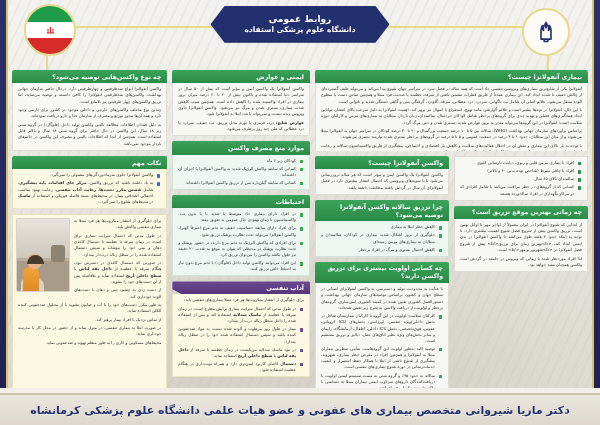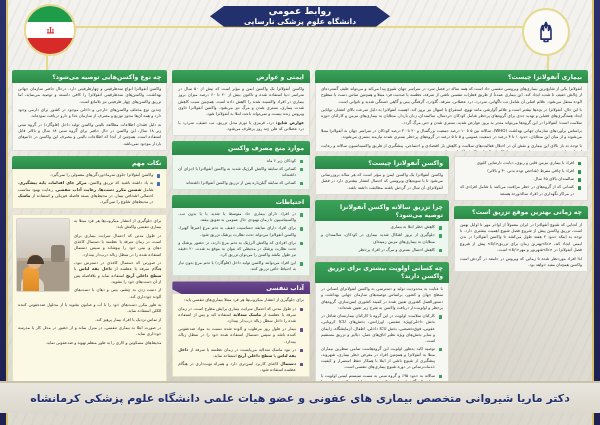--- a/index.html
+++ b/index.html
@@ -46,21 +46,21 @@
     display:flex;flex-direction:column;
   }
   .flag-g{flex:1;background:#1f9c4a;}
   .flag-w{flex:1;background:#fff;display:flex;align-items:center;justify-content:center;}
   .flag-r{flex:1;background:#d62b28;}
   .flag-stem{position:absolute;top:52px;left:46px;width:2px;height:20px;background:#e6d98f;}
 
   .ribbon{
     position:absolute;top:6px;left:50%;transform:translateX(-50%);
     background:#23306e;color:#fff;z-index:4;
-    padding:0 34px;text-align:center;line-height:1.25;
+    padding:8px 34px;text-align:center;line-height:1.25;
     clip-path:polygon(14px 0,calc(100% - 14px) 0,100% 50%,calc(100% - 14px) 100%,14px 100%,0 50%);
     box-shadow:0 1px 2px rgba(0,0,0,.25);
   }
   .ribbon .r1{font-size:9px;font-weight:bold;letter-spacing:.3px;}
   .ribbon .r2{font-size:7.5px;font-weight:bold;}
   .main-title{
     position:absolute;top:42px;left:0;right:0;text-align:center;
     color:#c4181c;font-size:16.5px;font-weight:bold;letter-spacing:.2px;
     text-shadow:0 1px 0 rgba(255,255,255,.7);
   }
@@ -114,21 +114,21 @@
   .ph-wall{position:absolute;inset:0;background:linear-gradient(180deg,#e7e3dc 0%,#cfc8bd 52%,#b9b0a3 100%);}
   .ph-sofa{position:absolute;left:0;right:0;bottom:0;height:42%;background:#a99b8a;border-top:3px solid #bcae9c;}
   .ph-cush{position:absolute;right:8%;bottom:40%;width:26%;height:24%;background:#8e8273;border-radius:3px;}
   .ph-person-head{position:absolute;left:20%;bottom:30%;width:15px;height:15px;border-radius:50%;background:#e8b48c;}
   .ph-person-hair{position:absolute;left:19%;bottom:38%;width:17px;height:9px;border-radius:9px 9px 0 0;background:#4a3b2f;}
   .ph-person-body{position:absolute;left:12%;bottom:0;width:30%;height:33%;background:linear-gradient(180deg,#f2a33c,#e08a22);border-radius:6px 6px 0 0;}
   .ph-blanket{position:absolute;left:8%;bottom:0;width:44%;height:18%;background:#d9d4c6;border-radius:5px 8px 0 0;}
 
   
   .footer{
-    position:absolute;left:0;right:0;bottom:12px;height:30px;
+    position:absolute;left:0;right:0;bottom:0;height:30px;
     background:linear-gradient(180deg,#e9e6de,#dcd8cd);
     border-top:2px solid #c9c3ae;
     display:flex;align-items:center;justify-content:center;
   }
   .footer-text{
     color:#23306e;font-size:11px;font-weight:bold;text-shadow:0 1px 0 rgba(255,255,255,.6);
   }
   .footer-band{position:absolute;left:0;right:0;bottom:30px;height:6px;background:#f1efe8;border-bottom:1px solid #cfc9b6;}
 </style>
 </head>
@@ -168,21 +168,21 @@
             <rect x="4" y="16" width="16" height="2.4" rx="1.2"></rect>
           </g>
         </svg>
       </div>
       <div class="flag-r"></div>
     </div>
     <div class="flag-stem"></div>
 
     <div class="ribbon">
       <div class="r1">روابط عمومی</div>
-      <div class="r2">دانشگاه علوم پزشکی نارسایی</div>
+      <div class="r2">دانشگاه علوم پزشکی استفاده</div>
     </div>
 
   </div>
 
   <div class="columns">
 
     <div class="col col-right">
 
       <div class="card">
         <div class="card-hd hd-green">بیماری آنفولانزا چیست؟</div>

